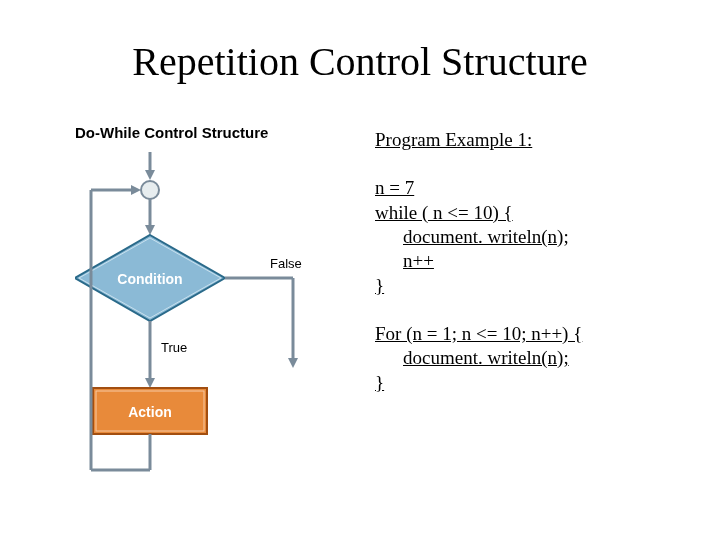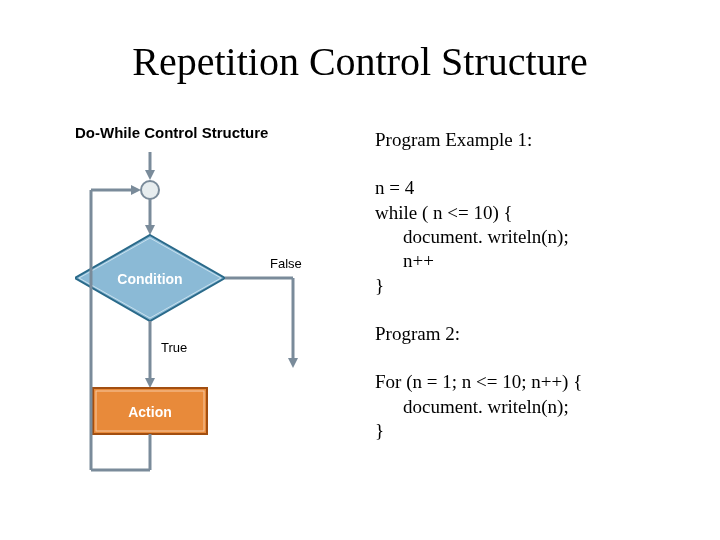--- a/index.html
+++ b/index.html
@@ -38,20 +38,21 @@
   .right-col {
     position: absolute;
     left: 375px;
     top: 128px;
     width: 320px;
     font-size: 19px;
     line-height: 1.28;
   }
   .right-col .section {
     margin-bottom: 24px;
+    text-decoration: underline;
   }
   .indent {
     padding-left: 28px;
   }
 </style>
 </head>
 <body>
 
 <div class="slide">
 
@@ -99,30 +100,27 @@
     </svg>
   </div>
 
   <div class="right-col">
 
     <div class="section">
       <div>Program Example 1:</div>
     </div>
 
     <div class="section">
-      <div>n = 4</div>
+      <div>n = 7</div>
       <div>while ( n &lt;= 10) {</div>
       <div class="indent">document. writeln(n);</div>
       <div class="indent">n++</div>
       <div>}</div>
     </div>
 
-    <div class="section">
-      <div>Program 2:</div>
-    </div>
 
     <div class="section">
       <div>For (n = 1; n &lt;= 10; n++) {</div>
       <div class="indent">document. writeln(n);</div>
       <div>}</div>
     </div>
 
   </div>
 
 </div>

